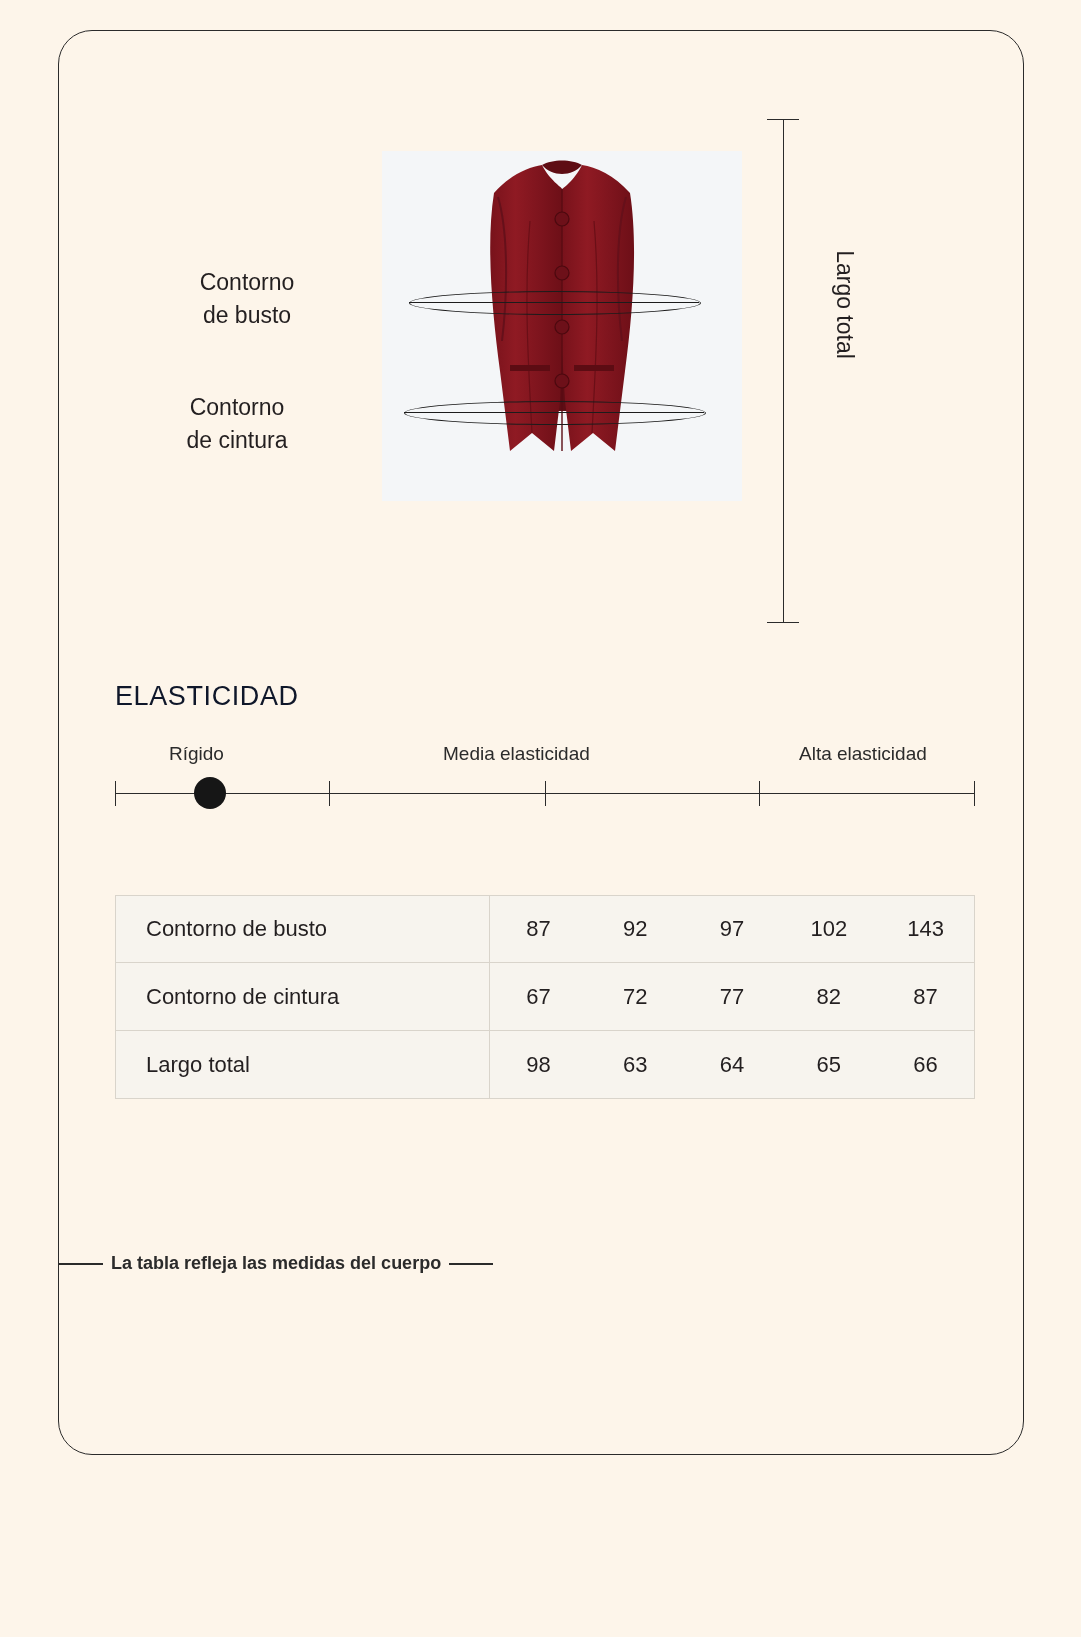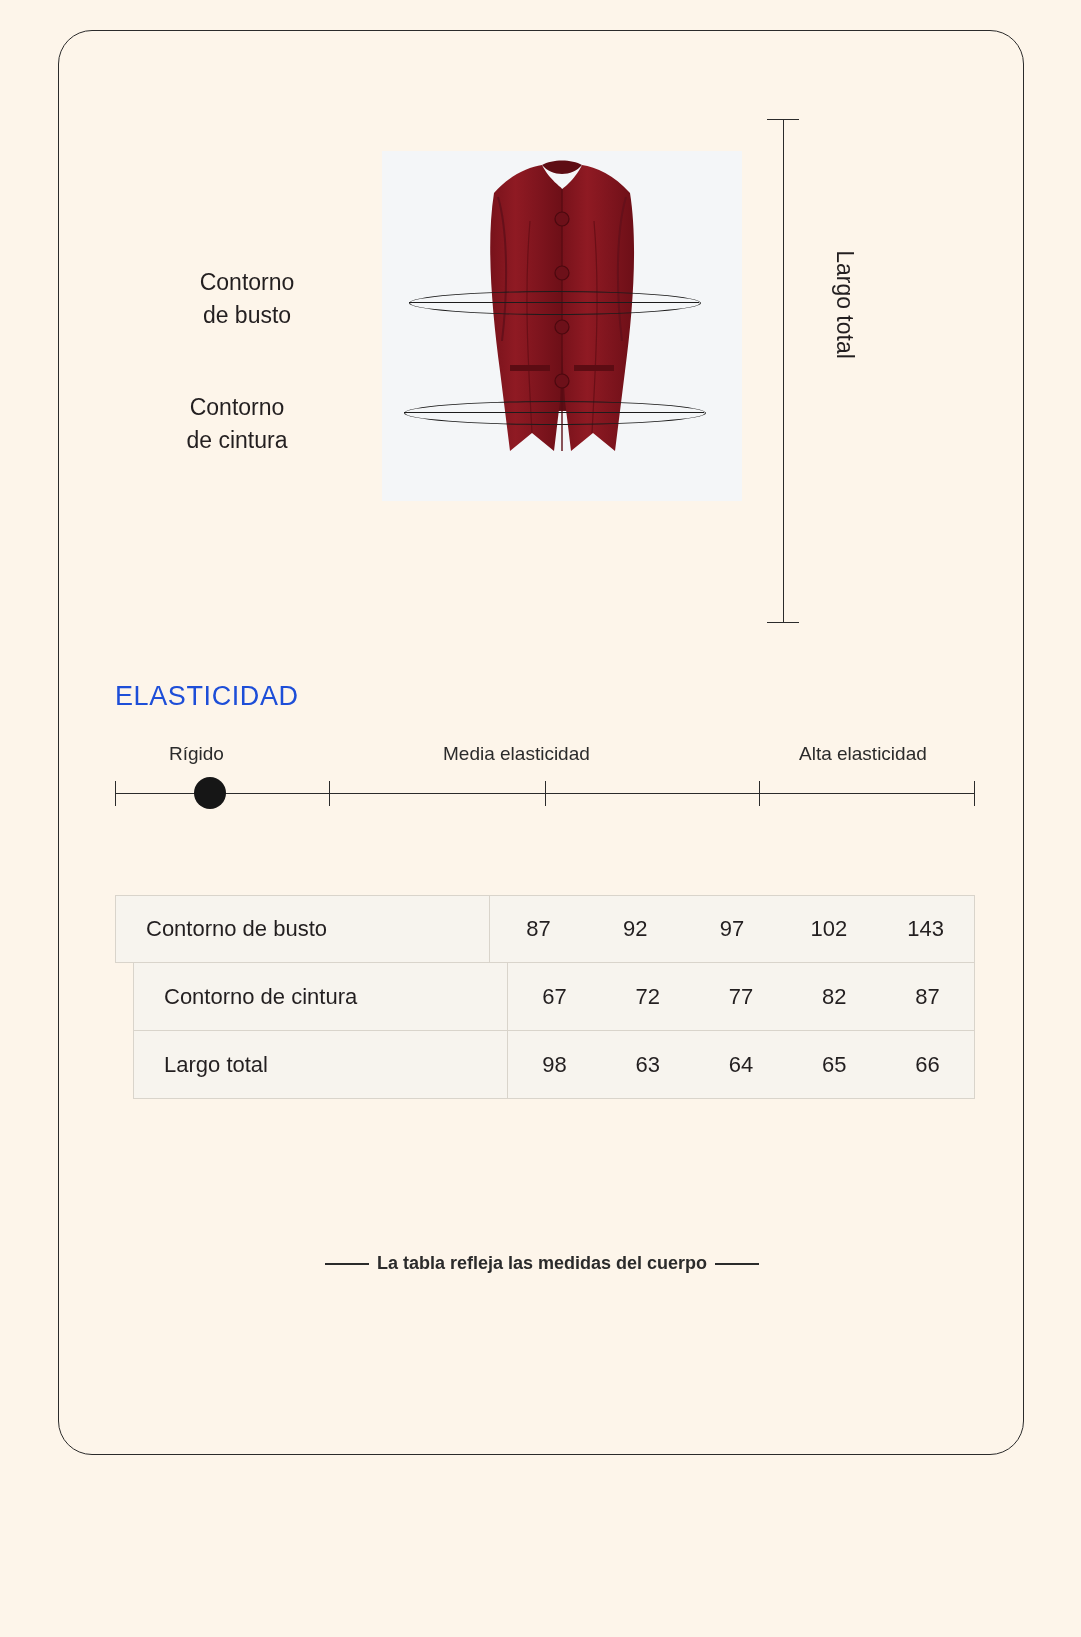--- a/index.html
+++ b/index.html
@@ -116,21 +116,21 @@
   .vbar-cap.top { top: 88px; }
   .vbar-cap.bottom { top: 591px; }
 
   
   .elastic-title {
     position: absolute;
     left: 56px;
     top: 650px;
     font-size: 27px;
     letter-spacing: 0.6px;
-    color: #1d4ed8;
+    color: #0f172a;
   }
   .scale {
     position: absolute;
     left: 56px;
     top: 762px;
     width: 860px;
     height: 0;
     border-top: 1.5px solid #2b2b2b;
   }
   .tick {
@@ -168,21 +168,21 @@
     display: flex;
     border: 1px solid #d9d4cb;
     background: #f7f4ee;
     box-sizing: border-box;
   }
   .row.head {
     height: 78px;
     margin-bottom: 12px;
   }
   .row.body { height: 68px; }
-  .row.body + .row.body { border-top: none; margin-left: 18px; }
+  .row.body + .row.body { border-top: none; }
   .cell-name {
     width: 374px;
     display: flex;
     align-items: center;
     padding-left: 30px;
     box-sizing: border-box;
     border-right: 1px solid #d9d4cb;
     font-size: 22px;
     color: #231f20;
   }
@@ -202,21 +202,20 @@
   .row.head .cell-val { font-size: 26px; }
 
   
   .footnote {
     position: absolute;
     left: 0;
     top: 1222px;
     width: 966px;
     display: flex;
     align-items: center;
-    justify-content: center;
     gap: 8px;
   }
   .foot-line {
     width: 44px;
     height: 0;
     border-top: 2px solid #2b2b2b;
   }
   .foot-text {
     font-size: 18px;
     font-weight: bold;

